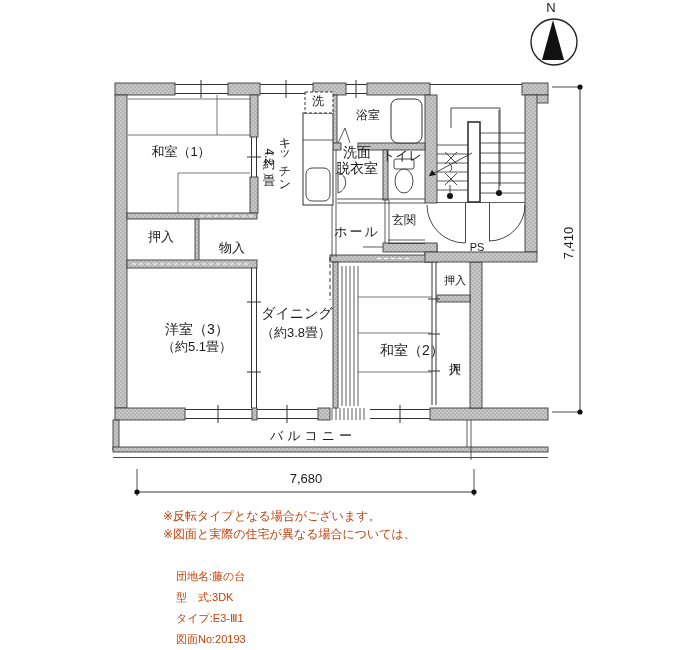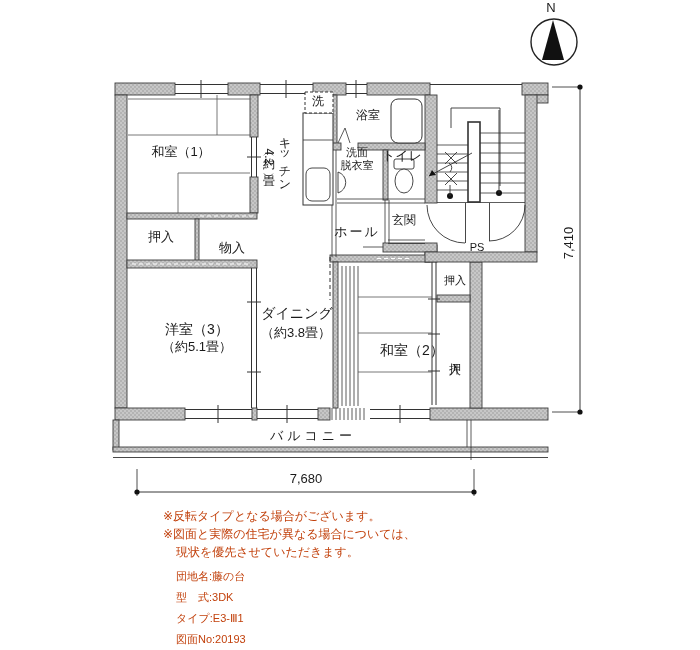--- a/index.html
+++ b/index.html
@@ -4,21 +4,21 @@
 <style>
   html,body{margin:0;padding:0;background:#fff;}
   #stage{position:relative;width:700px;height:650px;background:#ffffff;overflow:hidden;
          font-family:"Liberation Sans","DejaVu Sans",sans-serif;color:#111;}
   #plan-svg{position:absolute;left:0;top:0;}
   .lbl{position:absolute;transform:translate(-50%,-50%);white-space:nowrap;color:#1a1a1a;
        text-align:center;line-height:1.15;}
   .vert{writing-mode:vertical-rl;text-orientation:mixed;}
   .rot{transform:translate(-50%,-50%) rotate(-90deg);}
   .txt{position:absolute;white-space:nowrap;color:#c2410c;}
-  .f9{font-size:11px;font-family:Liberation Mono, monospace;} .f10{font-size:13px;} .f11{font-size:11px;} .f12{font-size:12px;}
+  .f9{font-size:14px;} .f10{font-size:13px;} .f11{font-size:11px;} .f12{font-size:12px;}
   .f13{font-size:13px;} .f14{font-size:14px;} .f15{font-size:11px;}
   .ls2{letter-spacing:2px;} .ls4{letter-spacing:4px;}
 </style>
 </head>
 <body>
 
 <div id="stage">
 
 <svg id="plan-svg" width="700" height="650" viewBox="0 0 700 650">
   <defs>
@@ -211,20 +211,19 @@
 <div class="lbl f11" style="left:455px;top:280px;">押入</div>
 <div class="lbl vert f12" style="left:454px;top:353px;">押入</div>
 
 <div class="lbl f13 ls4" style="left:313px;top:436px;">バルコニー</div>
 
 <div class="lbl rot f13" style="left:569px;top:243px;">7,410</div>
 <div class="lbl f13" style="left:306px;top:479px;">7,680</div>
 
 <div class="txt f12" style="left:163px;top:508px;">※反転タイプとなる場合がございます。</div>
 <div class="txt f12" style="left:163px;top:526px;">※図面と実際の住宅が異なる場合については、</div>
-<div class="txt f12" style="left:176px;top:544px;">現状を優先させていただきます。</div>
 
 <div class="txt f15" style="left:176px;top:569px;">団地名:藤の台</div>
 <div class="txt f15" style="left:176px;top:590px;">型　式:3DK</div>
 <div class="txt f15" style="left:176px;top:611px;">タイプ:E3-Ⅲ1</div>
 <div class="txt f15" style="left:176px;top:632px;">図面No:20193</div>
 
 </div>
 
 </body></html>

